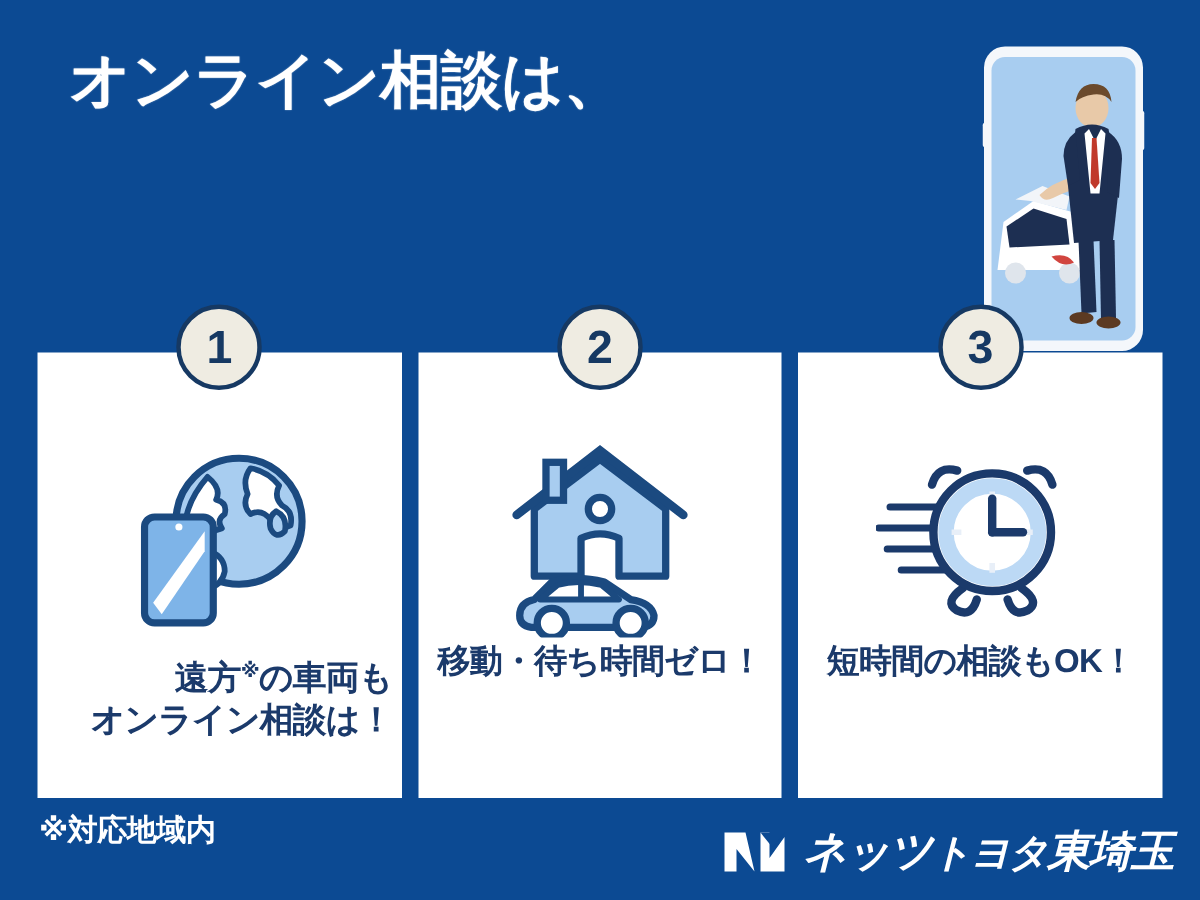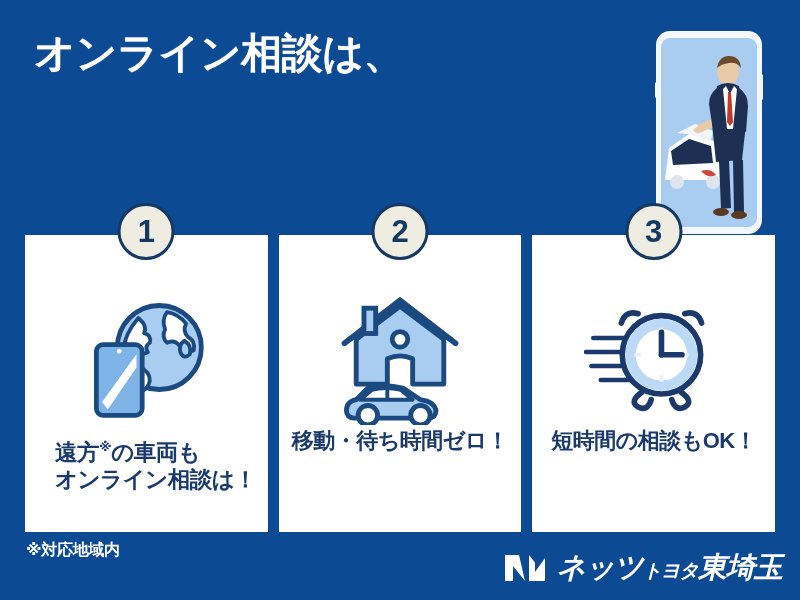--- a/index.html
+++ b/index.html
@@ -15,21 +15,21 @@
     position: relative;
     width: 800px;
     height: 600px;
     background: #0c4a93;
     overflow: hidden;
   }
 
   
   .headline {
     position: absolute;
-    left: 34px;
+    left: 46px;
     top: 28px;
     width: 610px;
     color: #ffffff;
     font-weight: bold;
     font-size: 41px;
     line-height: 50px;
     letter-spacing: -0.5px;
     white-space: nowrap;
     text-shadow: 0 0 1px rgba(255,255,255,0.6);
   }
@@ -93,52 +93,52 @@
     line-height: 27px;
     text-align: center;
     padding: 0 6px;
     white-space: pre-line;
     letter-spacing: -0.5px;
   }
   .card-caption sup {
     font-size: 13px;
     vertical-align: super;
   }
-  .card1 .card-caption { text-align: left; padding-left: 30px; width: 100%; box-sizing: border-box; }
+  .card1 .card-caption { text-align: right; padding-left: 30px; width: 100%; box-sizing: border-box; }
   .card2 .card-icon, .card3 .card-icon { margin-top: 42px; }
   .card2 .card-caption, .card3 .card-caption { font-size: 22px; text-align: right; }
 
   
   .footnote {
     position: absolute;
     left: 26px;
     top: 540px;
     color: #ffffff;
-    font-size: 16px;
+    font-size: 20px;
     font-weight: bold;
     letter-spacing: -0.3px;
   }
   .logo {
     position: absolute;
     right: 18px;
     top: 548px;
     display: flex;
     align-items: center;
     gap: 10px;
   }
   .logo-mark { width: 44px; height: 30px; }
   .logo-text {
     color: #ffffff;
     font-weight: bold;
     font-size: 29px;
     letter-spacing: -1px;
     font-style: italic;
     white-space: nowrap;
   }
-  .logo-text .small { font-size: 19px; }
+  .logo-text .small { font-size: 26px; }
 </style>
 </head>
 <body>
 
 <div class="banner">
 
   <div class="headline">
     <div>オンライン相談は、</div>
   </div>
 

